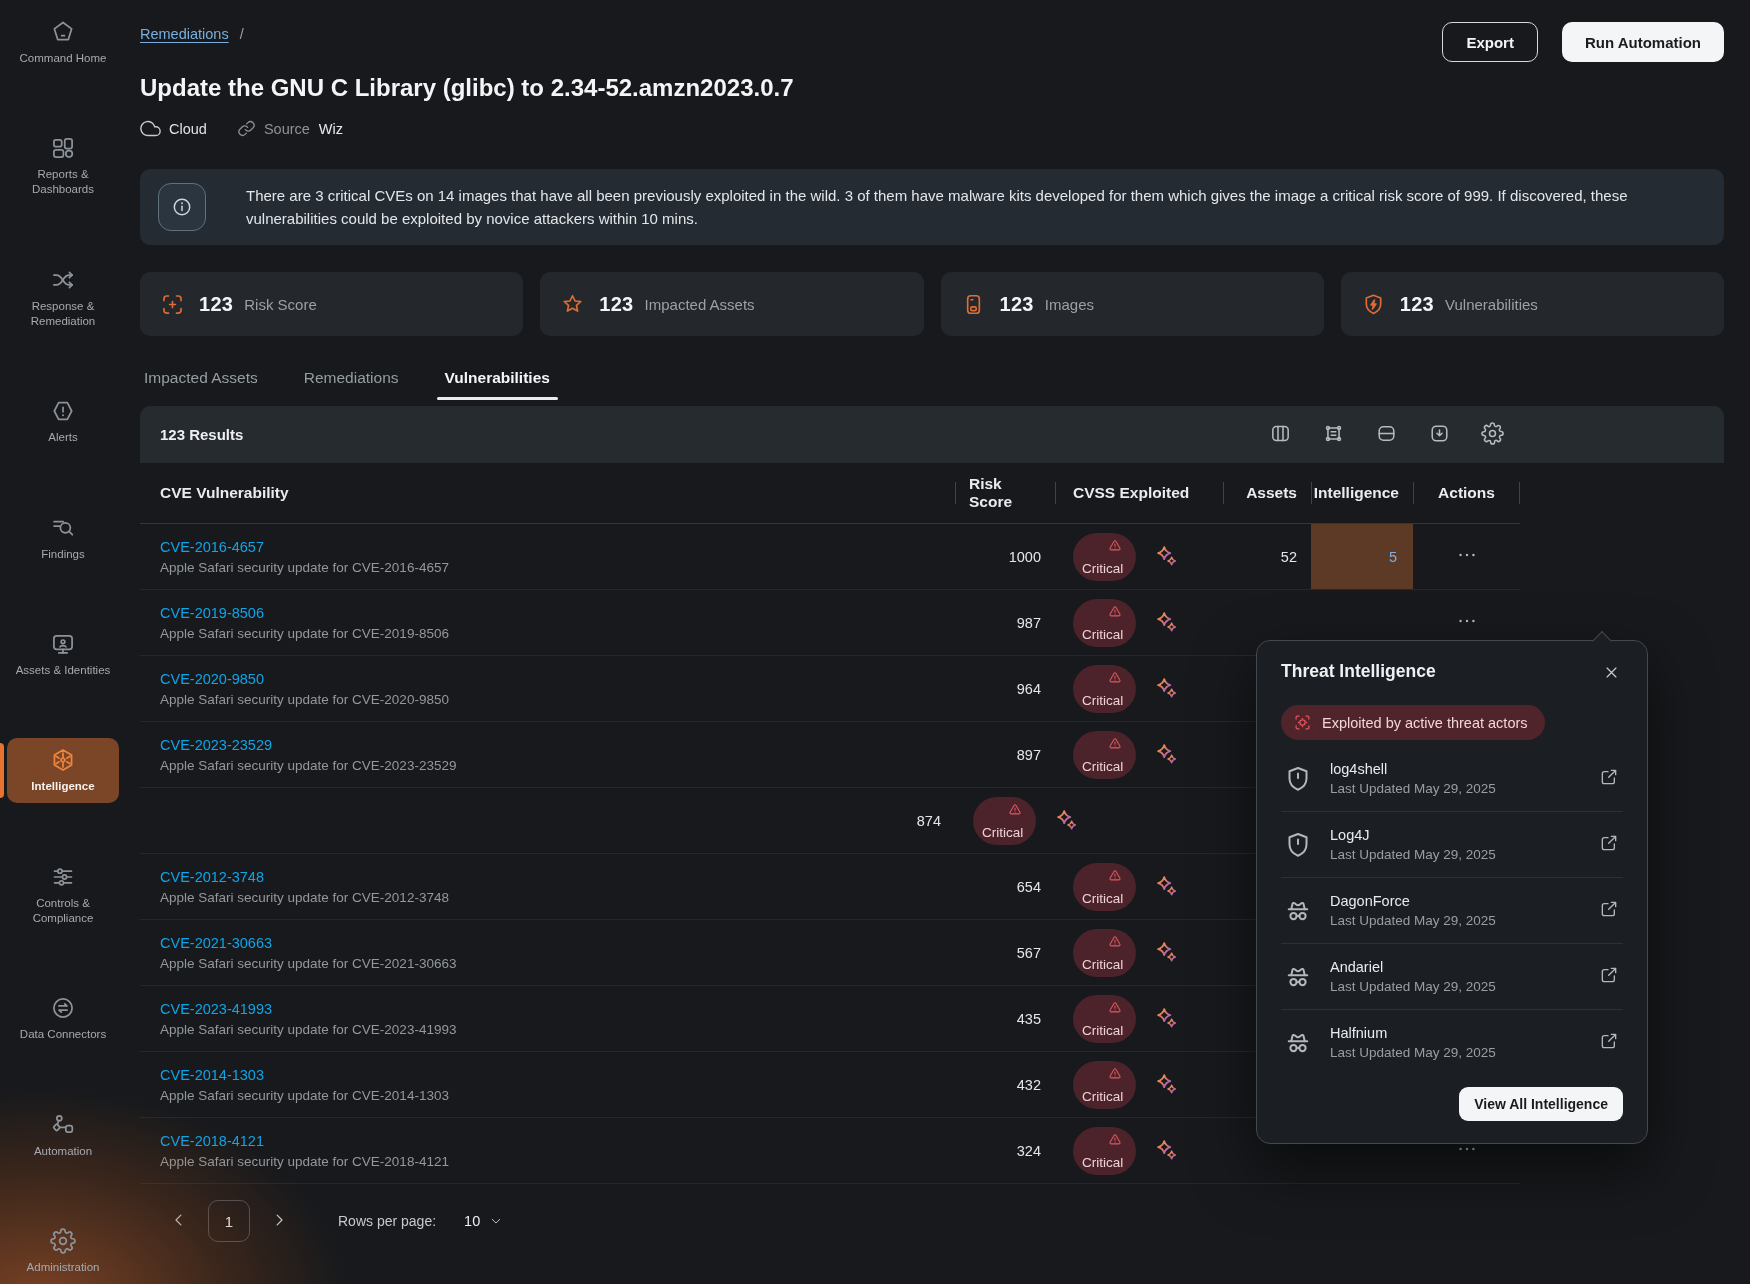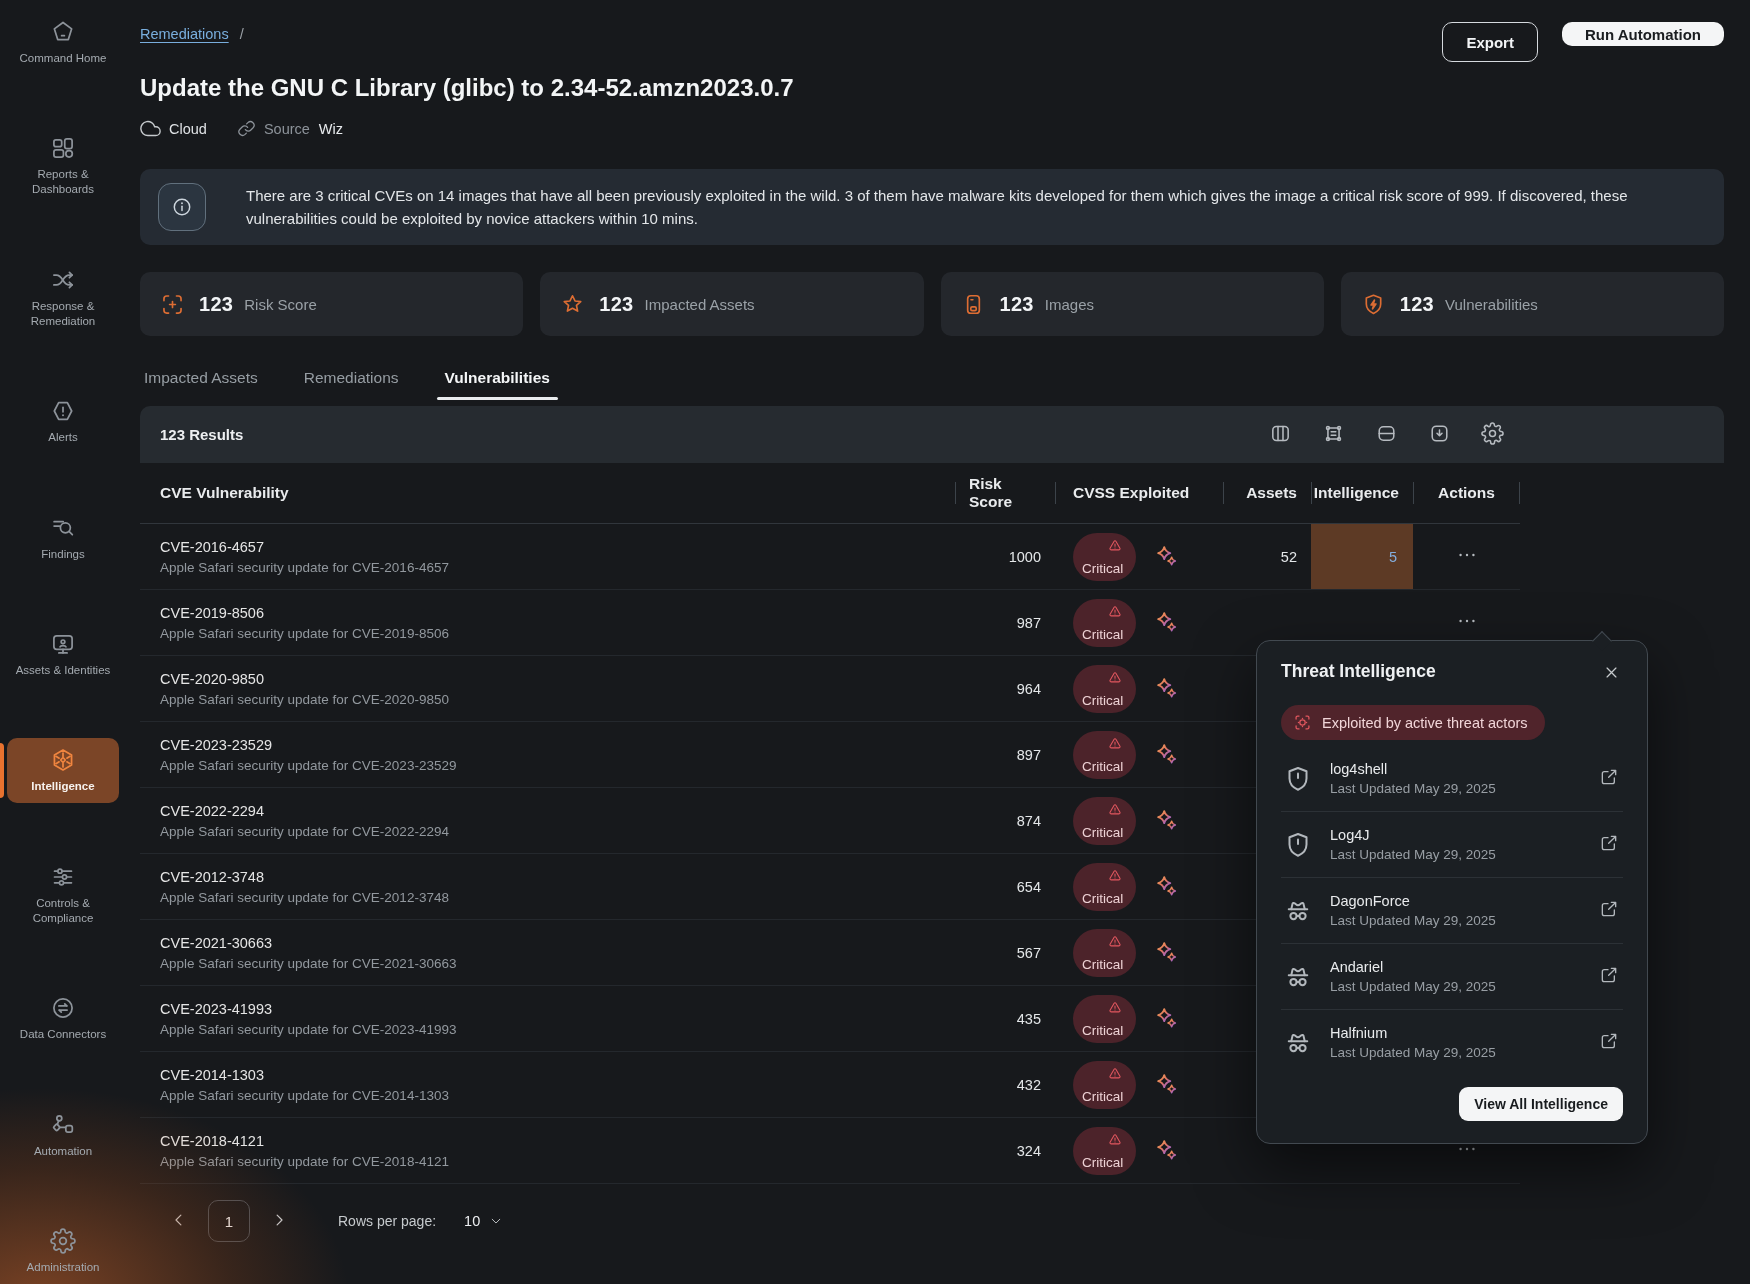--- a/index.html
+++ b/index.html
@@ -21,21 +21,21 @@
 
   
   .main{flex:1;padding:22px 26px 0 14px;position:relative;z-index:1;}
   .topbar{display:flex;justify-content:space-between;align-items:flex-start;}
   .breadcrumb-row{display:flex;gap:11px;align-items:center;font-size:14.5px;padding-top:4px;}
   .breadcrumb-link{color:#79aedd;text-decoration:underline;text-underline-offset:3px;cursor:pointer;}
   .breadcrumb-sep{color:#9aa0a6;}
   .header-buttons{display:flex;gap:24px;}
   .btn-outline{height:40px;padding:0 23px;border-radius:10px;border:1px solid #d6dade;background:transparent;
                color:#f2f4f6;font-size:15px;font-weight:bold;font-family:inherit;cursor:pointer;}
-  .btn-primary{height:24px;padding:0 23px;border-radius:10px;border:none;background:#f4f5f6;color:#1a1d20;
+  .btn-primary{height:40px;padding:0 23px;border-radius:10px;border:none;background:#f4f5f6;color:#1a1d20;
                font-size:15px;font-weight:bold;font-family:inherit;cursor:pointer;}
   .page-title{margin:12px 0 0;font-size:24px;font-weight:bold;color:#f3f5f6;}
   .meta-row{margin-top:16px;display:flex;align-items:center;font-size:14.5px;}
   .meta-row .icon{width:21px;height:21px;}
   .meta-cloud-icon{color:#c6cacd;}
   .meta-cloud-label{margin-left:8px;color:#dfe2e5;}
   .meta-link-icon{margin-left:30px;color:#8d939a;width:19px !important;height:19px !important;}
   .meta-source-label{margin-left:8px;color:#8d939a;}
   .meta-source-value{margin-left:9px;color:#e8ebee;}
 
@@ -72,21 +72,21 @@
   .th.col-cve{padding-left:20px;}
   .th.col-risk,.th.col-assets,.th.col-intel{justify-content:flex-end;}
   .th.col-cvss{padding-left:18px;}
   .th.col-actions{justify-content:center;}
   .th:not(.col-cve)::before{content:"";position:absolute;left:0;top:50%;transform:translateY(-50%);height:22px;width:1px;background:#3c434a;}
   .th.col-actions::after{content:"";position:absolute;right:0;top:50%;transform:translateY(-50%);height:22px;width:1px;background:#3c434a;}
 
   .tr{height:65px;border-bottom:1px solid #24282d;align-items:stretch;}
   .td{display:flex;align-items:center;padding:0 14px;font-size:15px;color:#dbdee1;}
   .td.col-cve{flex-direction:column;align-items:flex-start;justify-content:center;gap:5px;padding-left:20px;}
-  .cve-link{font-size:14.5px;color:#e5e5e5;text-decoration:none;cursor:pointer;}
+  .cve-link{font-size:14.5px;color:#0ea5e9;text-decoration:none;cursor:pointer;}
   .cve-desc{font-size:13.5px;color:#92989e;}
   .td.col-risk,.td.col-assets{justify-content:flex-end;font-size:14.5px;color:#e4e7e9;}
   .td.col-cvss{padding-left:18px;gap:17px;}
   .badge-crit{display:inline-flex;align-items:flex-end;gap:7px;background:#4c232a;border-radius:999px;padding:5px 13px 5px 9px;flex-direction:column;}
   .badge-crit .icon{width:16px;height:16px;color:#e2575f;}
   .badge-crit-label{font-size:13.5px;color:#eed2d5;}
   .sparkle{width:27px;height:27px;}
   .td.col-intel{justify-content:flex-end;font-size:14.5px;color:#e4e7e9;padding-right:16px;}
   .td.col-intel.hl{background:#5d3a25;color:#84aede;}
   .td.col-actions{justify-content:center;}
@@ -566,24 +566,20 @@
               <button class="more-btn"><span class="icon ">
                   <svg viewBox="0 0 24 24" fill="none" stroke="currentColor" stroke-width="1.6" stroke-linecap="round" stroke-linejoin="round">
                     <circle cx="5" cy="12" r="1.3" fill="currentColor" stroke="none"></circle>
                     <circle cx="12" cy="12" r="1.3" fill="currentColor" stroke="none"></circle>
                     <circle cx="19" cy="12" r="1.3" fill="currentColor" stroke="none"></circle>
                   </svg>
                 </span></button>
             </div>
           </div>
           <div class="tr">
-            <div class="td col-cve">
-              <a class="cve-link" href="#">CVE-2022-2294</a>
-              <span class="cve-desc">Apple Safari security update for CVE-2022-2294</span>
-            </div>
             <div class="td col-risk">874</div>
             <div class="td col-cvss">
               <span class="badge-crit">
                 <span class="icon ">
                   <svg viewBox="0 0 24 24" fill="none" stroke="currentColor" stroke-width="1.6" stroke-linecap="round" stroke-linejoin="round">
                     <path d="M10.7 4.9 4.6 15.5c-.6 1 .2 2.3 1.3 2.3h12.2c1.1 0 1.9-1.3 1.3-2.3L13.3 4.9c-.6-1-2-1-2.6 0Z"></path>
                     <path d="M12 8.9v3.4"></path>
                     <circle cx="12" cy="15" r="0.85" fill="currentColor" stroke="none"></circle>
                   </svg>
                 </span>

